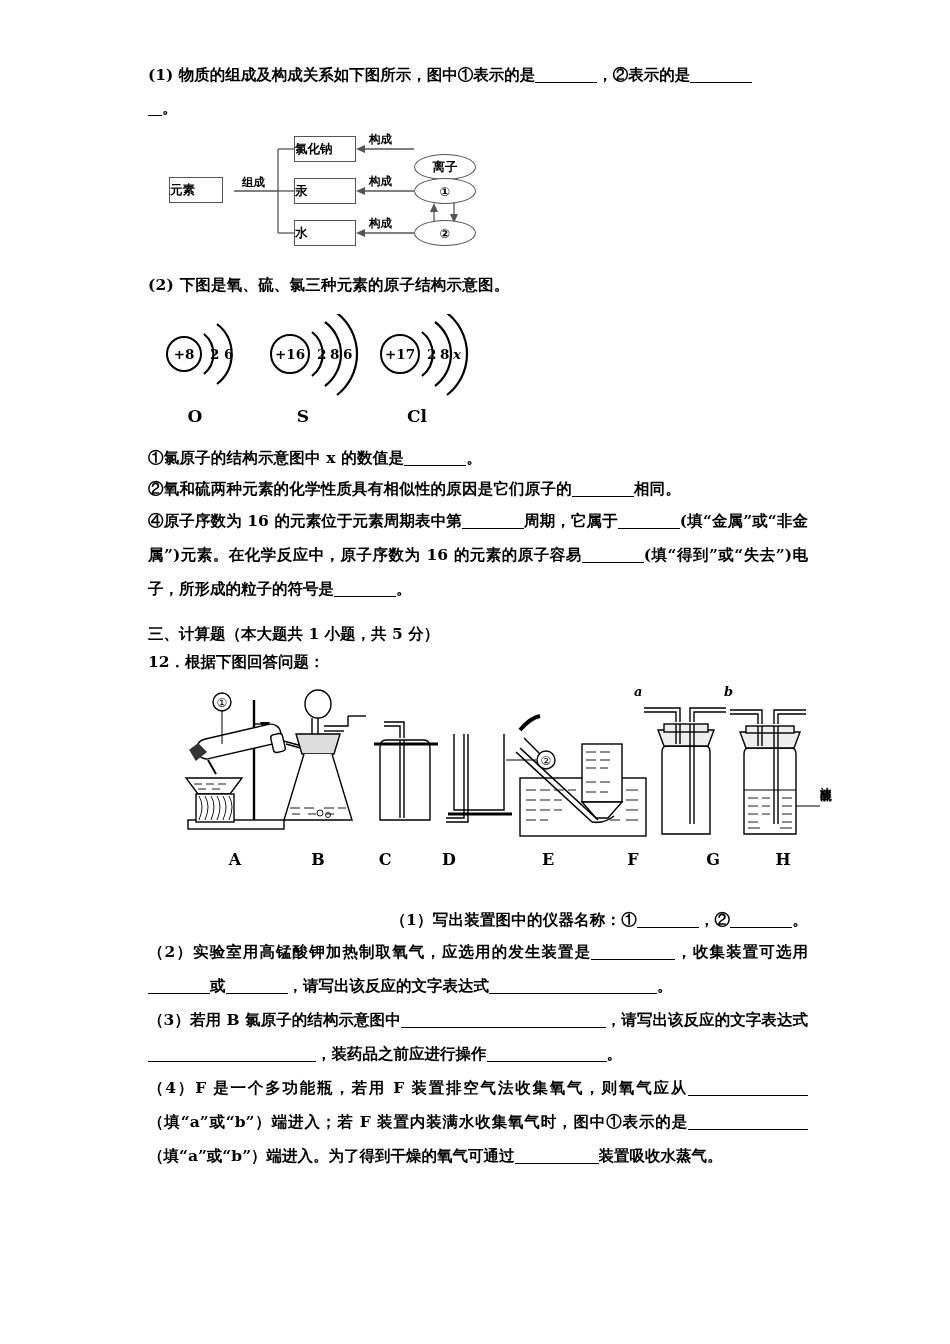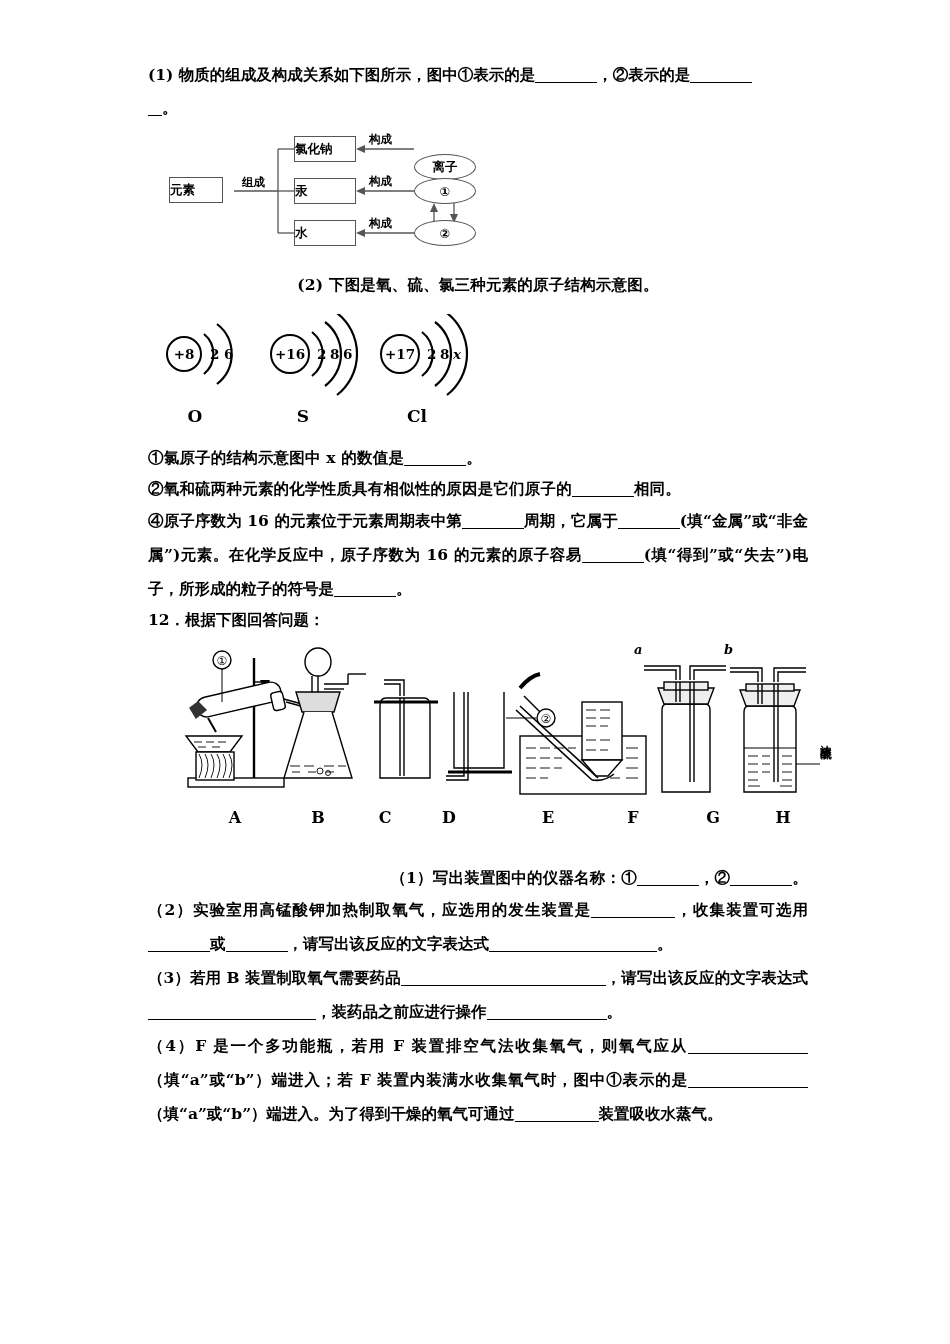--- a/index.html
+++ b/index.html
@@ -218,21 +218,21 @@
       <span>离子</span>
     </div>
     <div class="fell" style="left:248px; top:47px; width:62px; height:26px;">
       <span>①</span>
     </div>
     <div class="fell" style="left:248px; top:89px; width:62px; height:26px;">
       <span>②</span>
     </div>
   </div>
 
-  <p class="q-line" style="margin-top:18px;text-align:center;">
+  <p class="q-line" style="margin-top:18px;">
     <span>(2) 下图是氧、硫、氯三种元素的原子结构示意图。</span>
   </p>
 
   <div class="atoms-wrap">
 
     <div class="atom" style="left:0px; top:0px;">
       <svg width="110" height="92">
         <circle cx="22" cy="40" r="17" fill="none" stroke="#000" stroke-width="2"></circle>
         <path d="M 42 20 A 26 26 0 0 1 42 60" fill="none" stroke="#000" stroke-width="2.2"></path>
         <path d="M 55 10 A 38 38 0 0 1 55 70" fill="none" stroke="#000" stroke-width="2.2"></path>
@@ -276,20 +276,21 @@
     <span>①</span><span>氯原子的结构示意图中 x 的数值是</span><span class="blank-s"></span><span>。</span>
   </p>
   <p class="q-line">
     <span>②</span><span>氧和硫两种元素的化学性质具有相似性的原因是它们原子的</span><span class="blank-s"></span><span>相同。</span>
   </p>
 
   <p class="q-para">
     <span>④</span><span>原子序数为 16 的元素位于元素周期表中第</span><span class="blank-s"></span><span>周期，它属于</span><span class="blank-s"></span><span>(填“金属”或“非金属”)元素。在化学反应中，原子序数为 16 的元素的原子容易</span><span class="blank-s"></span><span>(填“得到”或“失去”)电子，所形成的粒子的符号是</span><span class="blank-s"></span><span>。</span>
   </p>
 
+  <p class="sec-head" style="margin-top:14px;">三、计算题（本大题共 1 小题，共 5 分）</p>
   <p class="sec-head">
     <span>12．</span><span>根据下图回答问题：</span>
   </p>
 
   <div class="appa-wrap">
     <svg width="660" height="200">
       <g stroke="#000" fill="none" stroke-width="1.4">
 
         <rect x="20" y="138" width="96" height="9" fill="#fff"></rect>
 
@@ -470,21 +471,21 @@
 
   <p class="q-line" style="margin-top:22px;text-align:right;">
     <span>（1）</span><span>写出装置图中的仪器名称：①</span><span class="blank-s"></span><span>，②</span><span class="blank-s"></span><span>。</span>
   </p>
 
   <p class="q-para">
     <span>（2）</span><span>实验室用高锰酸钾加热制取氧气，应选用的发生装置是</span><span class="blank-m"></span><span>，收集装置可选用</span><span class="blank-s"></span><span>或</span><span class="blank-s"></span><span>，请写出该反应的文字表达式</span><span class="blank-xl"></span><span>。</span>
   </p>
 
   <p class="q-para">
-    <span>（3）</span><span>若用 B 装置制取氧气需要药品</span><span class="blank-xxl"></span><span>，请写出该反应的文字表达式</span><span class="blank-xl"></span><span>，装药品之前应进行操作</span><span class="blank-l"></span><span>。</span>
+    <span>（3）</span><span>若用 B 氯原子的结构示意图中</span><span class="blank-xxl"></span><span>，请写出该反应的文字表达式</span><span class="blank-xl"></span><span>，装药品之前应进行操作</span><span class="blank-l"></span><span>。</span>
   </p>
 
   <p class="q-para">
     <span>（4）</span><span>F 是一个多功能瓶，若用 F 装置排空气法收集氧气，则氧气应从</span><span class="blank-l"></span><span>（填“a”或“b”）端进入；若 F 装置内装满水收集氧气时，图中①表示的是</span><span class="blank-l"></span><span>（填“a”或“b”）端进入。为了得到干燥的氧气可通过</span><span class="blank-m"></span><span>装置吸收水蒸气。</span>
   </p>
 
 </div>
 </div>
 
 </body></html>

